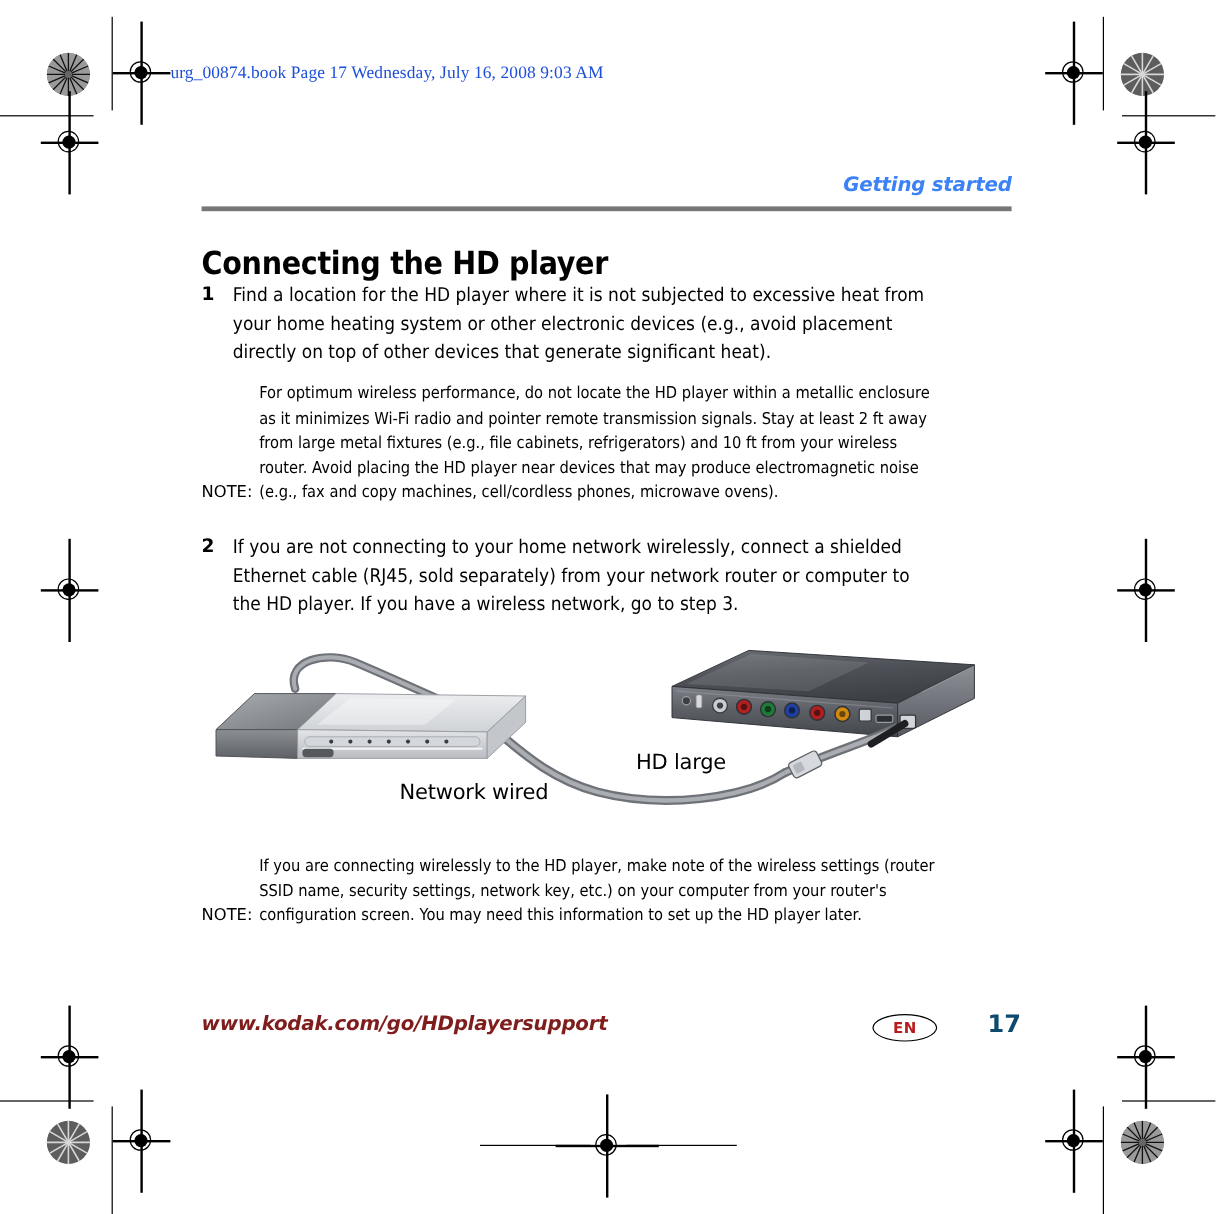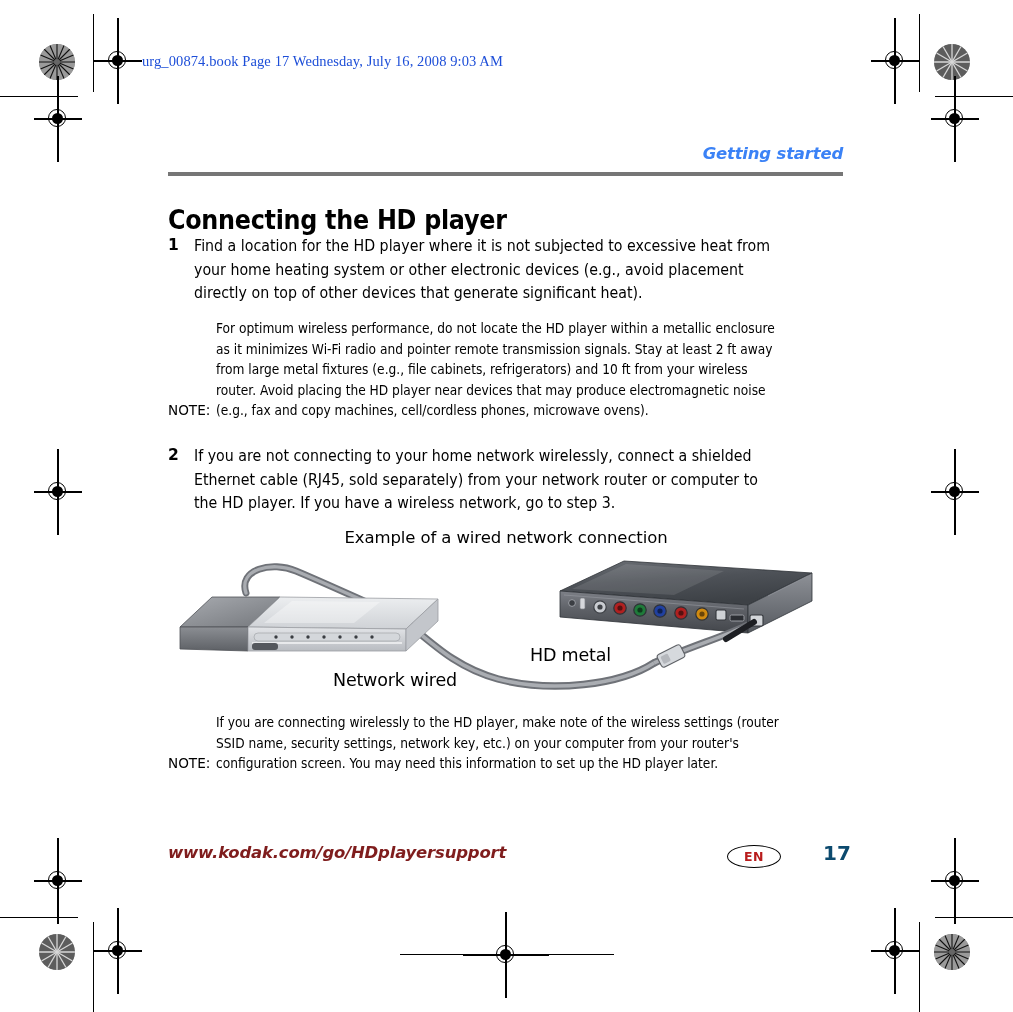--- a/index.html
+++ b/index.html
@@ -430,21 +430,20 @@
   <div class="lbl">NOTE:</div>
   <div class="body">For optimum wireless performance, do not locate the HD player within a metallic enclosure as it minimizes Wi-Fi radio and pointer remote transmission signals. Stay at least 2 ft away from large metal fixtures (e.g., file cabinets, refrigerators) and 10 ft from your wireless router. Avoid placing the HD player near devices that may produce electromagnetic noise (e.g., fax and copy machines, cell/cordless phones, microwave ovens).</div>
 </div>
 
 <div class="step" style="top:444px;">
   <div class="num">2</div>
   <div class="body">If you are not connecting to your home network wirelessly, connect a shielded Ethernet cable (RJ45, sold separately) from your network router or computer to the HD player. If you have a wireless network, go to step 3.</div>
 </div>
 
 <div class="figure">
-  <div class="fig-caption">Example of a wired network connection</div>
 
   <div class="fig-art">
     <svg width="676" height="140" viewBox="0 0 676 140">
       <defs>
         <linearGradient id="routerTop" x1="0" y1="0" x2="0" y2="1">
           <stop offset="0" stop-color="#eceef0"></stop>
           <stop offset="1" stop-color="#cfd2d6"></stop>
         </linearGradient>
         <linearGradient id="routerFront" x1="0" y1="0" x2="0" y2="1">
           <stop offset="0" stop-color="#e3e5e8"></stop>
@@ -577,21 +576,21 @@
         <g transform="rotate(-27 503 101)">
           <rect x="490" y="94" width="26" height="14" rx="3" fill="#d6d9dd" stroke="#5e6166" stroke-width="1.1"></rect>
           <rect x="493" y="97" width="8" height="8" rx="1.5" fill="#b4b7bc"></rect>
         </g>
 
         <path d="M 558 84 L 586 67" stroke="#1d1f23" stroke-width="6" stroke-linecap="round"></path>
       </g>
     </svg>
 
     <div class="fig-label label-router">Network wired</div>
-    <div class="fig-label label-player">HD metal</div>
+    <div class="fig-label label-player">HD large</div>
   </div>
 </div>
 
 <div class="note" style="top:712px;">
   <div class="lbl">NOTE:</div>
   <div class="body">If you are connecting wirelessly to the HD player, make note of the wireless settings (router SSID name, security settings, network key, etc.) on your computer from your router's configuration screen. You may need this information to set up the HD player later.</div>
 </div>
 
 <div class="footer-url">www.kodak.com/go/HDplayersupport</div>
 <div class="lang-badge">EN</div>

